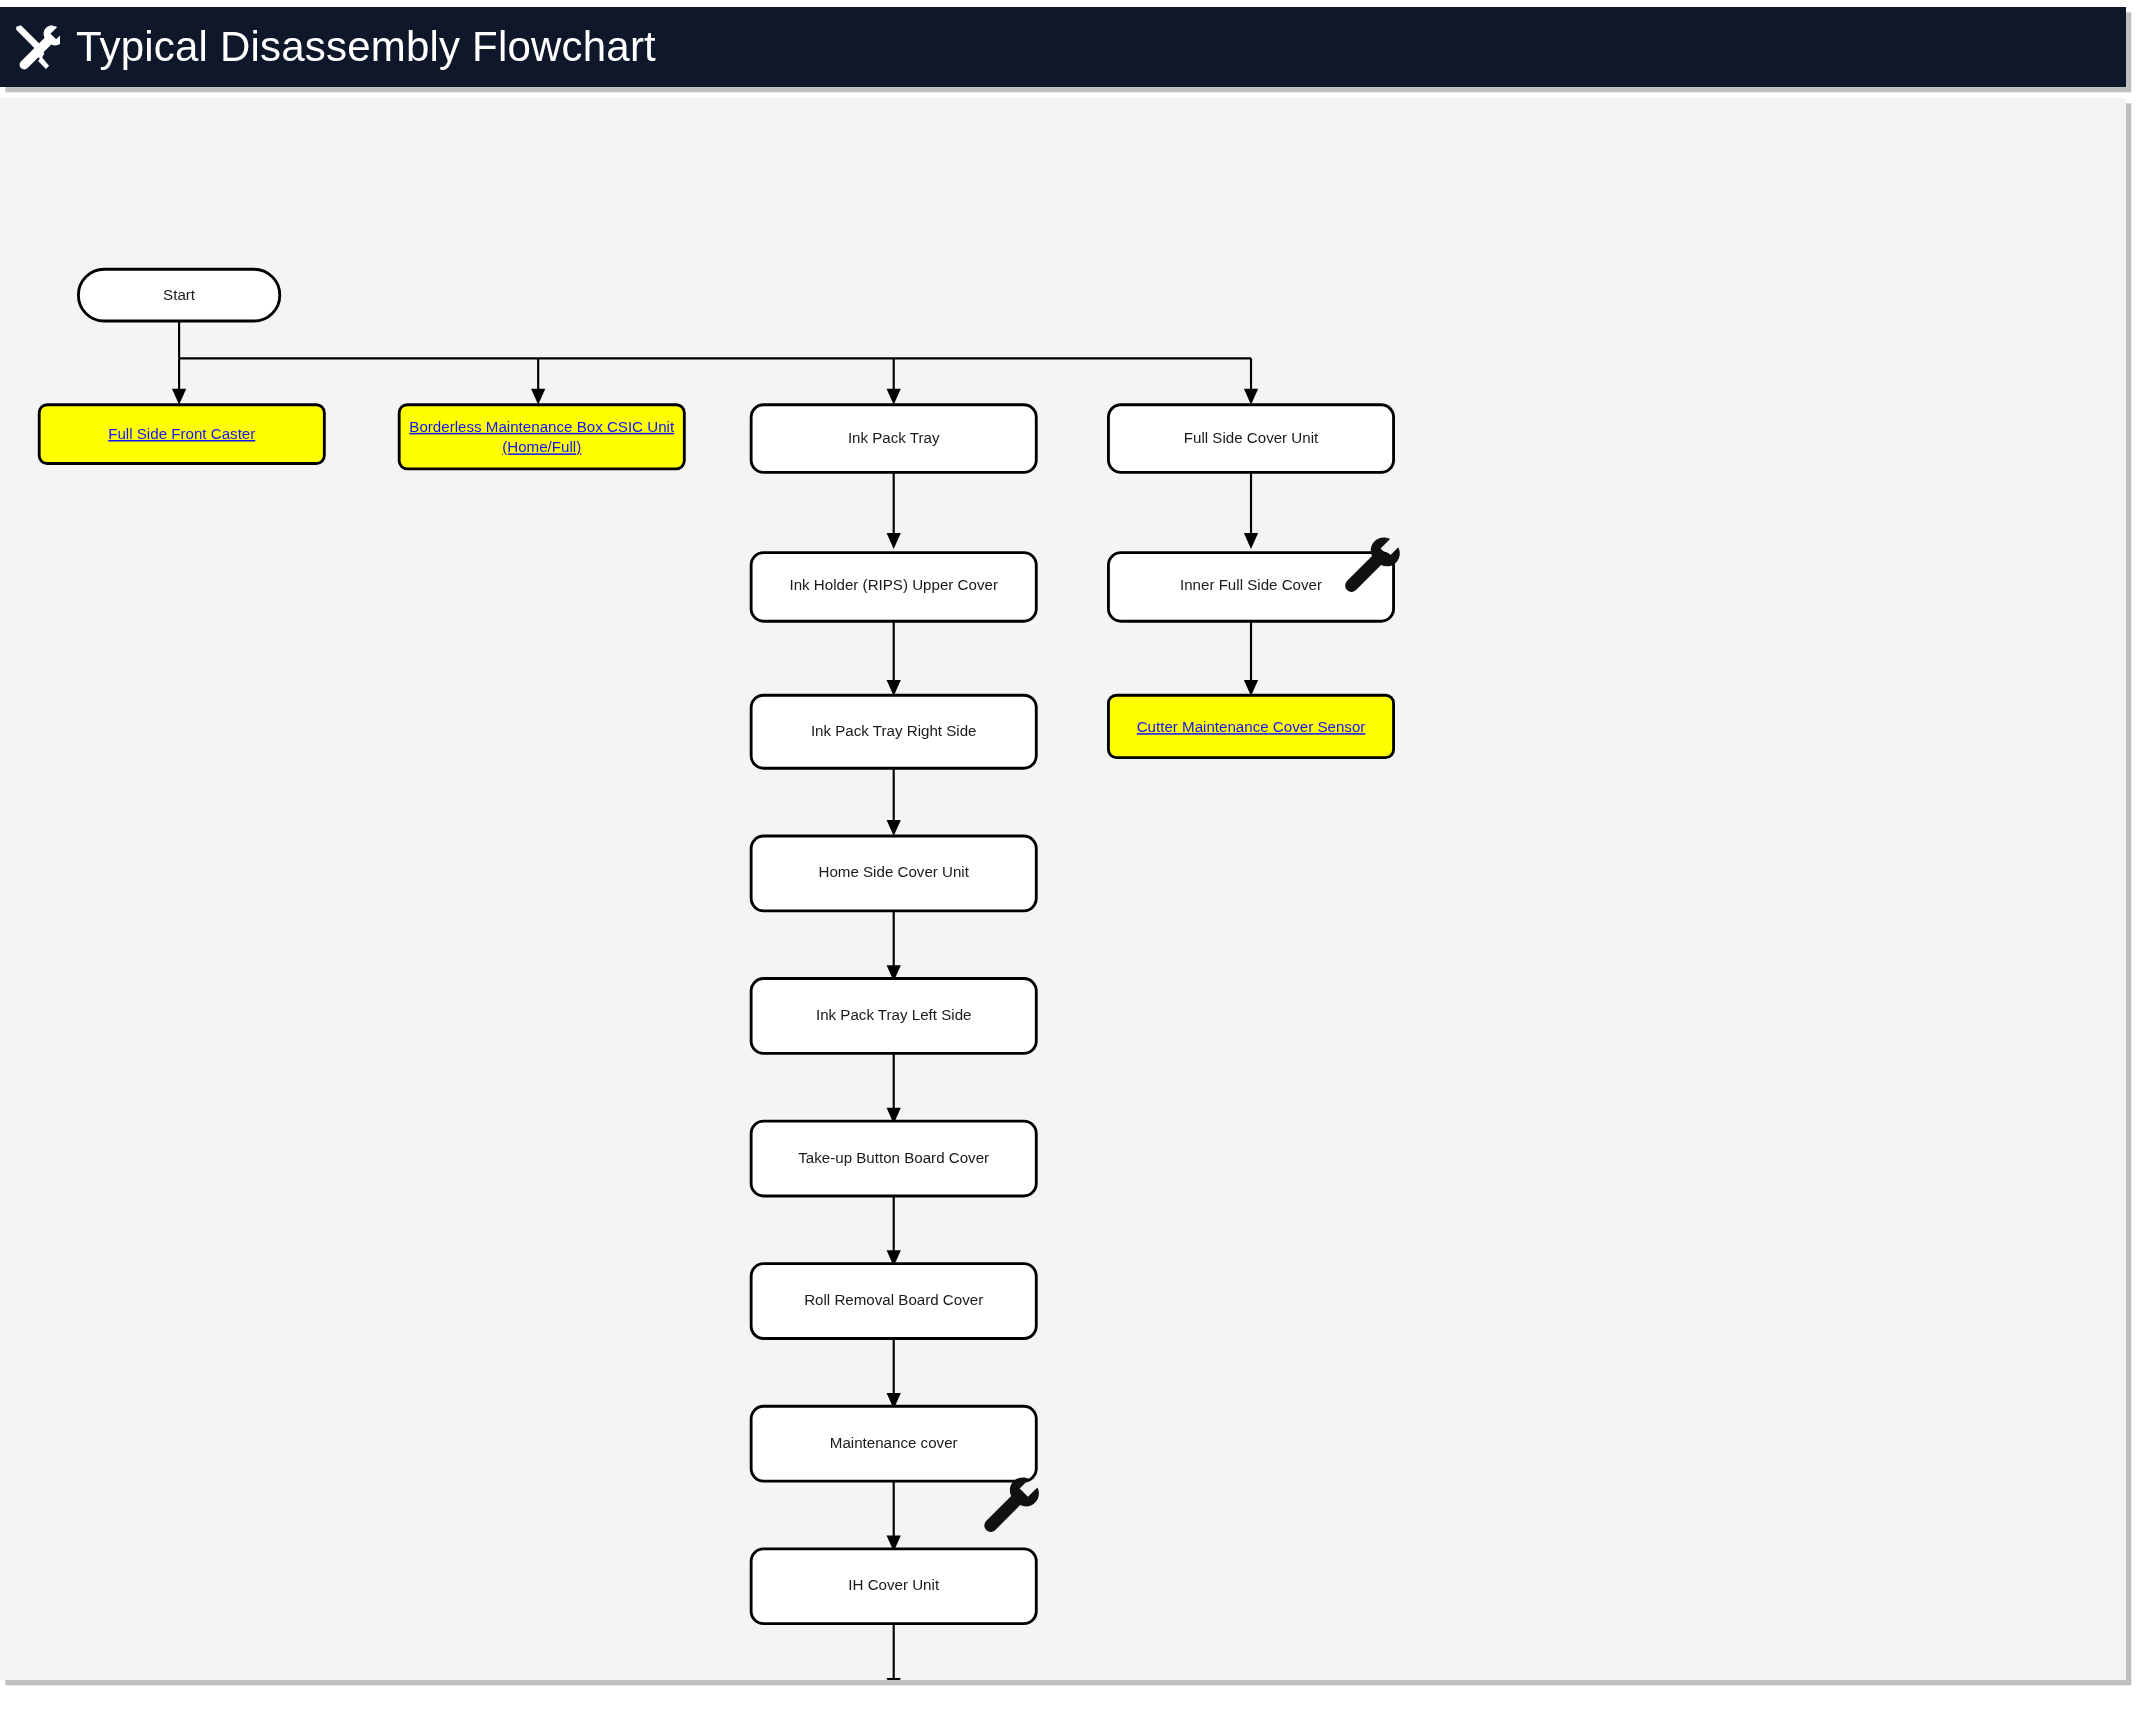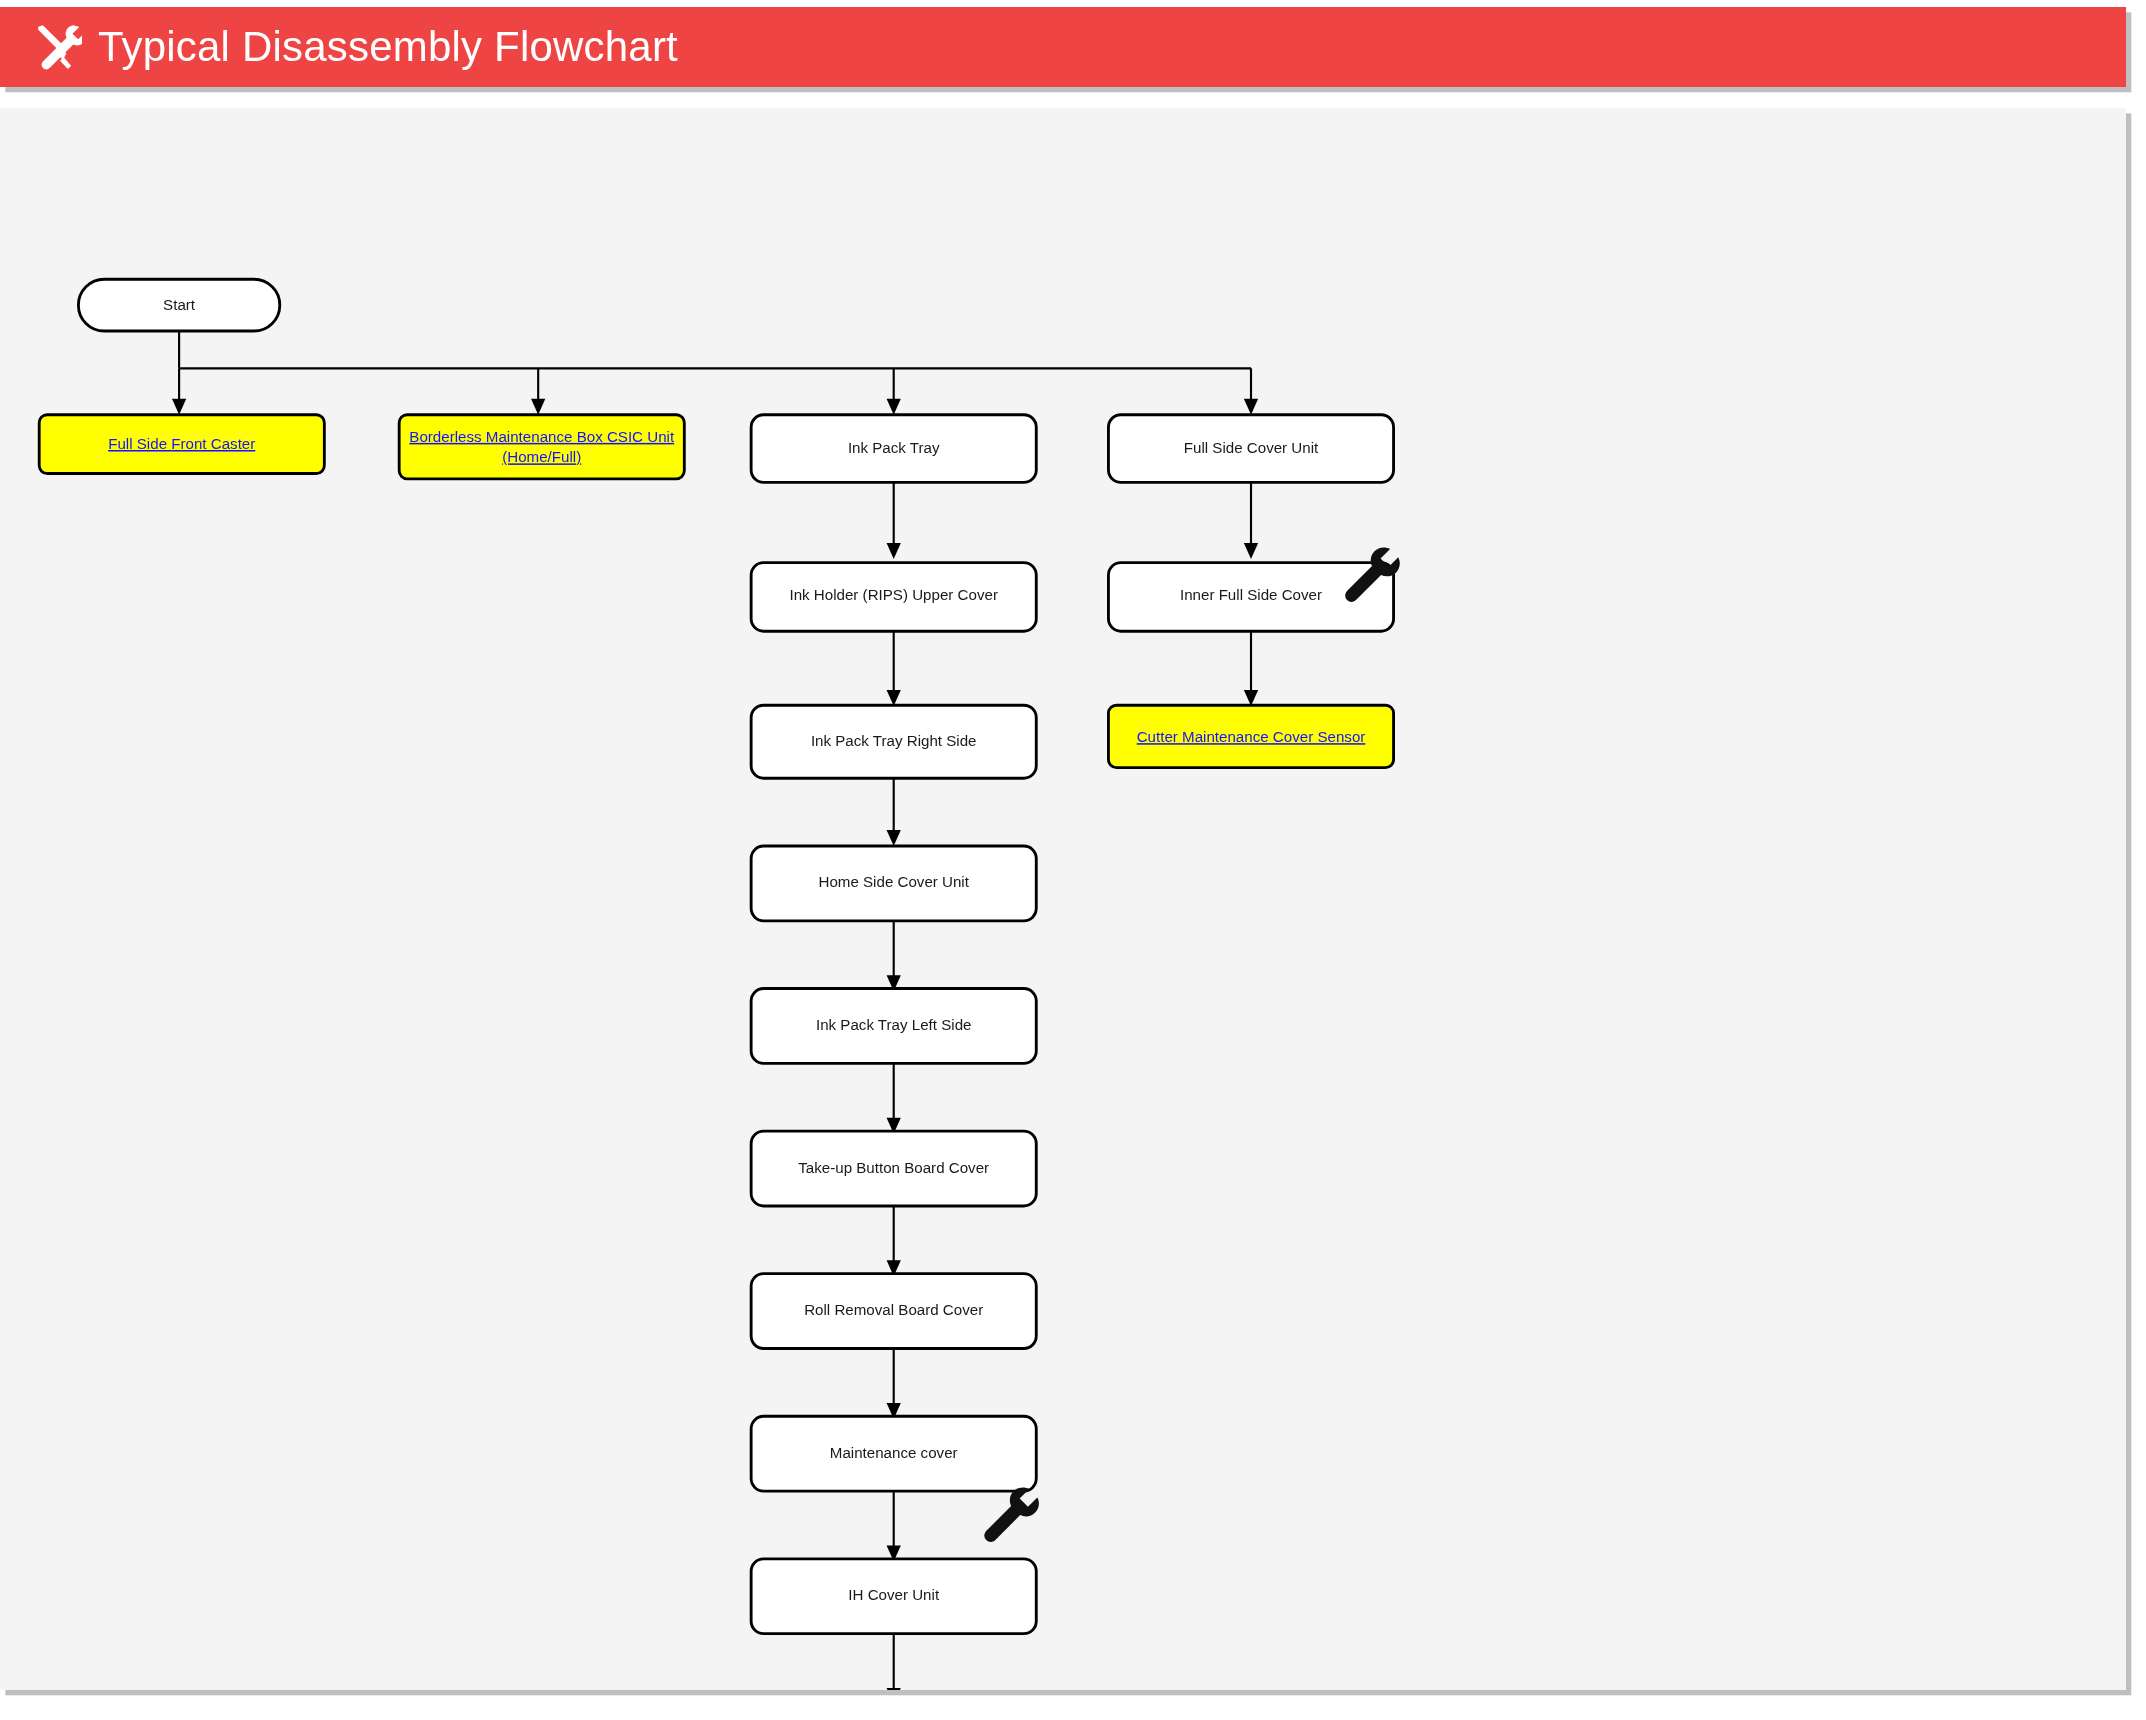--- a/index.html
+++ b/index.html
@@ -16,46 +16,46 @@
     height: 1721px;
     background: #ffffff;
   }
 
   
   .titlebar {
     position: absolute;
     left: 0; top: 7.1px;
     width: 2126px;
     height: 80px;
-    background: #ef4444;
+    background: #0f172a;
     display: flex;
     align-items: center;
     gap: 16px;
-    padding-left: 32px;
+    padding-left: 10px;
     box-shadow: 5.3px 5.3px 0 0 #bfbfbf;
     text-align: center;
   }
   .titlebar .tools-icon {
     width: 50px; height: 50px;
     flex: 0 0 50px;
     display: block;
   }
   .titlebar .title-text {
     color: #ffffff;
     font-size: 42px;
     font-weight: 400;
     letter-spacing: 0.2px;
     line-height: 1;
     white-space: nowrap;
   }
 
   
   .canvas {
     position: absolute;
-    left: 0; top: 108px;
+    left: 0; top: 98px;
     width: 2126px;
     height: 1582px;
     background: #f4f4f4;
     box-shadow: 5.3px 5.3px 0 0 #bfbfbf;
     overflow: hidden;
   }
   .canvas svg { display: block; }
 
   
   .node-rect {

